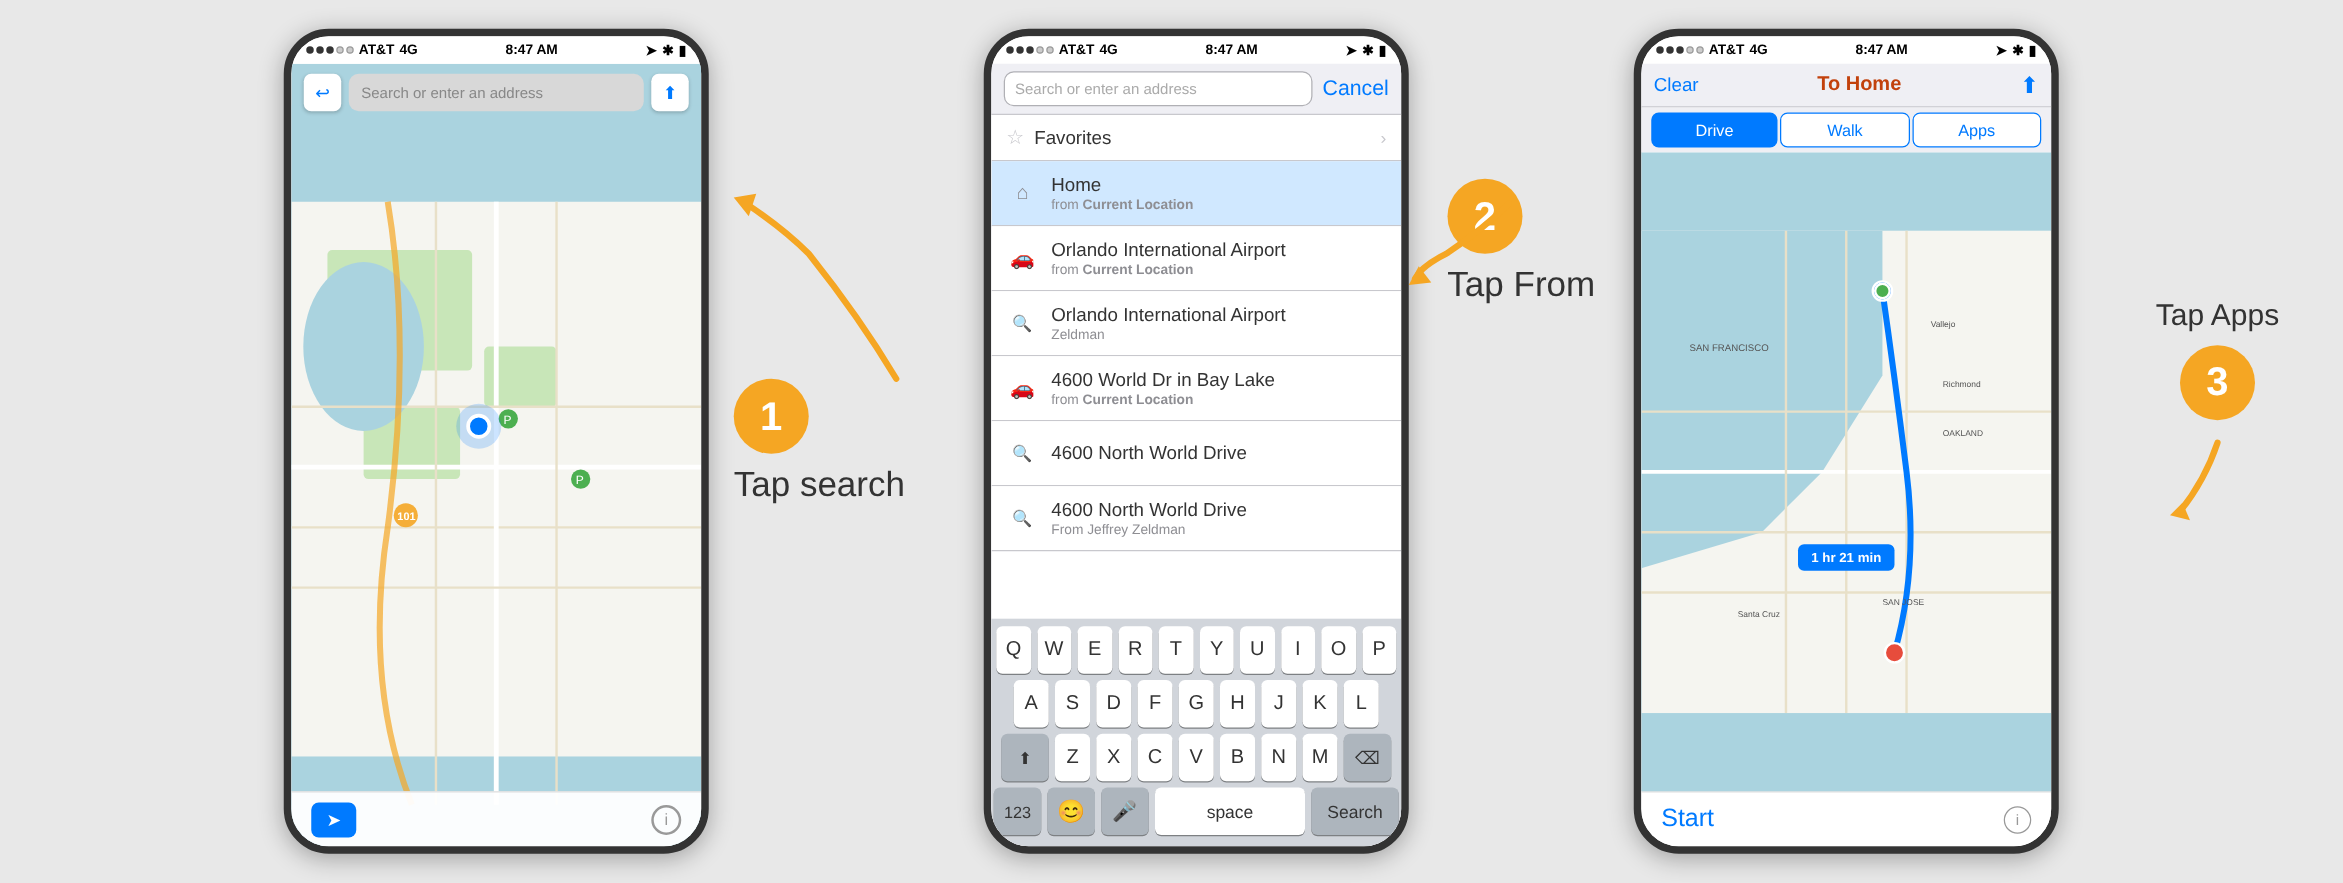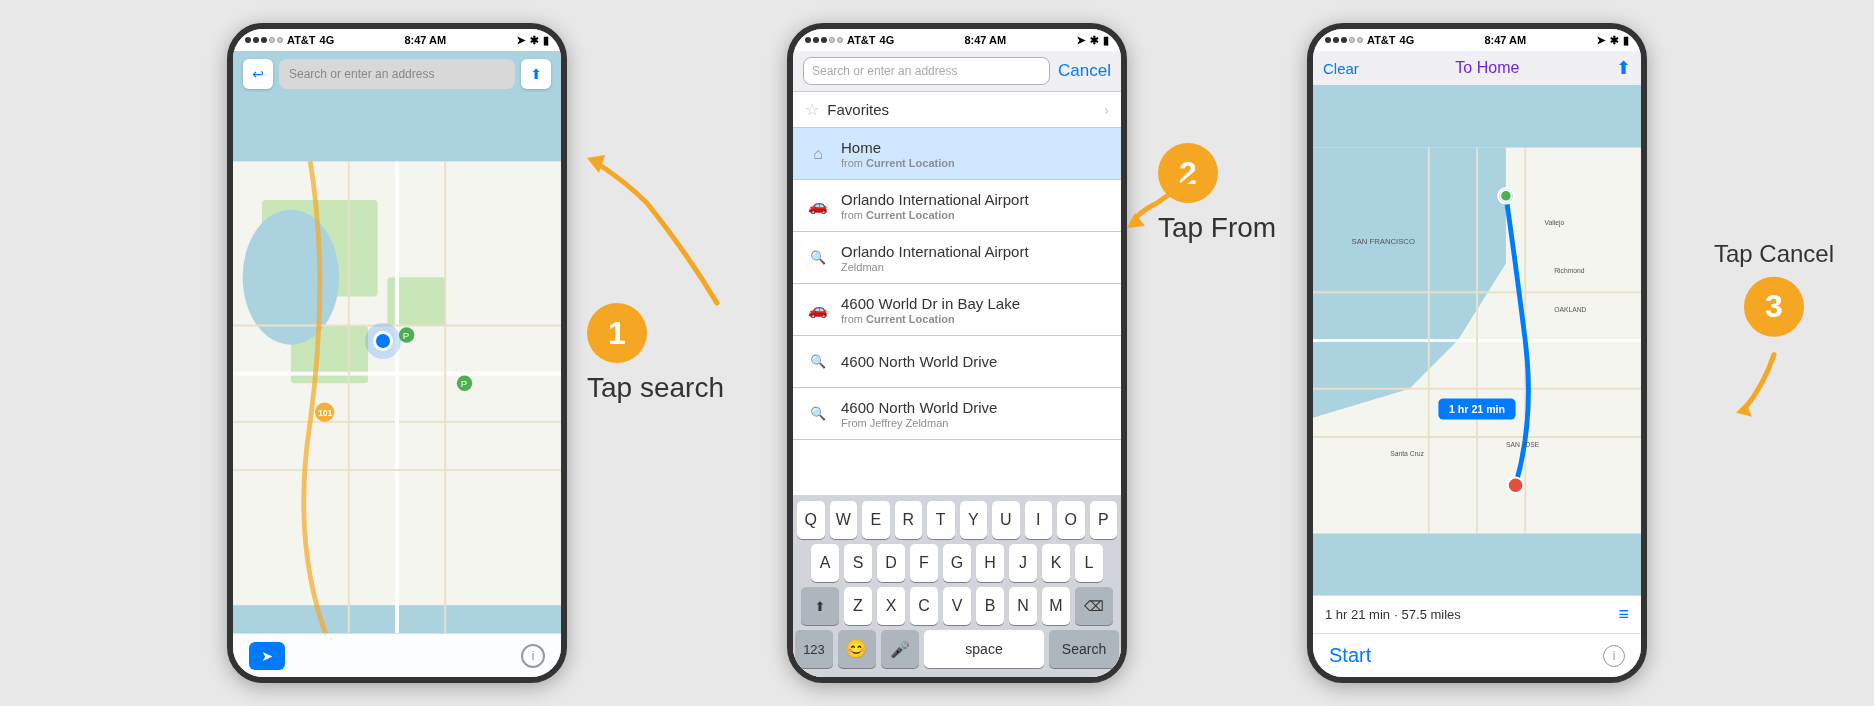--- a/index.html
+++ b/index.html
@@ -351,22 +351,22 @@
       background: #efeff4;
       border-bottom: 1px solid #c8c8cd;
     }
     .dir-clear {
       font-size: 15px;
       color: #007aff;
       margin-right: auto;
     }
     .dir-title {
       font-size: 16px;
-      font-weight: 400;
-      color: #6d28d9;
+      font-weight: 700;
+      color: #c2410c;
       flex: 1;
       text-align: center;
     }
     .dir-share {
       font-size: 18px;
       color: #007aff;
       margin-left: auto;
     }
 
     .transport-tabs {
@@ -733,20 +733,25 @@
         <span>▮</span>
       </div>
     </div>
 
     <div class="directions-header">
       <span class="dir-clear">Clear</span>
       <span class="dir-title">To Home</span>
       <span class="dir-share">⬆</span>
     </div>
 
+    <div class="transport-tabs">
+      <div class="transport-tab active">Drive</div>
+      <div class="transport-tab inactive">Walk</div>
+      <div class="transport-tab inactive">Apps</div>
+    </div>
 
     <div class="map3-area">
       <svg width="100%" height="100%" viewBox="0 0 340 400" xmlns="http://www.w3.org/2000/svg">
 
         <rect x="0" y="0" width="340" height="400" fill="#f5f5f0"></rect>
 
         <polygon points="0,0 200,0 200,120 150,200 100,250 0,280" fill="#aad3df"></polygon>
 
         <line x1="0" y1="200" x2="340" y2="200" stroke="#fff" stroke-width="3"></line>
         <line x1="0" y1="250" x2="340" y2="250" stroke="#e8e0c8" stroke-width="2"></line>
@@ -769,37 +774,33 @@
 
         <text x="40" y="100" fill="#555" font-size="8" font-family="Arial">SAN FRANCISCO</text>
         <text x="240" y="80" fill="#555" font-size="7" font-family="Arial">Vallejo</text>
         <text x="250" y="130" fill="#555" font-size="7" font-family="Arial">Richmond</text>
         <text x="250" y="170" fill="#555" font-size="7" font-family="Arial">OAKLAND</text>
         <text x="200" y="310" fill="#555" font-size="7" font-family="Arial">SAN JOSE</text>
         <text x="80" y="320" fill="#555" font-size="7" font-family="Arial">Santa Cruz</text>
       </svg>
     </div>
 
-    <div class="route-info-bar">
-      <span class="route-duration">1 hr 21 min · 57.5 miles</span>
-      <span class="route-list-icon">≡</span>
-    </div>
 
     <div class="start-bar">
       <span class="start-btn">Start</span>
       <div class="start-info-btn">i</div>
     </div>
   </div>
 
   <div style="position:absolute; right:-10px; top:50%; width:200px; text-align:center; transform:translateY(-20%);">
   </div>
 </div>
 
 <div style="position:fixed; right:20px; top:50%; transform:translateY(-60%); width:160px; text-align:center;">
-  <div class="step-label" style="font-size:24px; margin-bottom:8px;">Tap Cancel</div>
+  <div class="step-label" style="font-size:24px; margin-bottom:8px;">Tap Apps</div>
   <div class="step-circle" style="margin: 0 auto 8px;">
     <span>3</span>
   </div>
   
   <svg width="120" height="80" viewBox="0 0 120 80">
     <path d="M 60 10 Q 50 40 30 65" stroke="#f5a623" stroke-width="5" fill="none" stroke-linecap="round"></path>
     <polygon points="22,68 32,58 38,72" fill="#f5a623"></polygon>
   </svg>
 </div>
 

